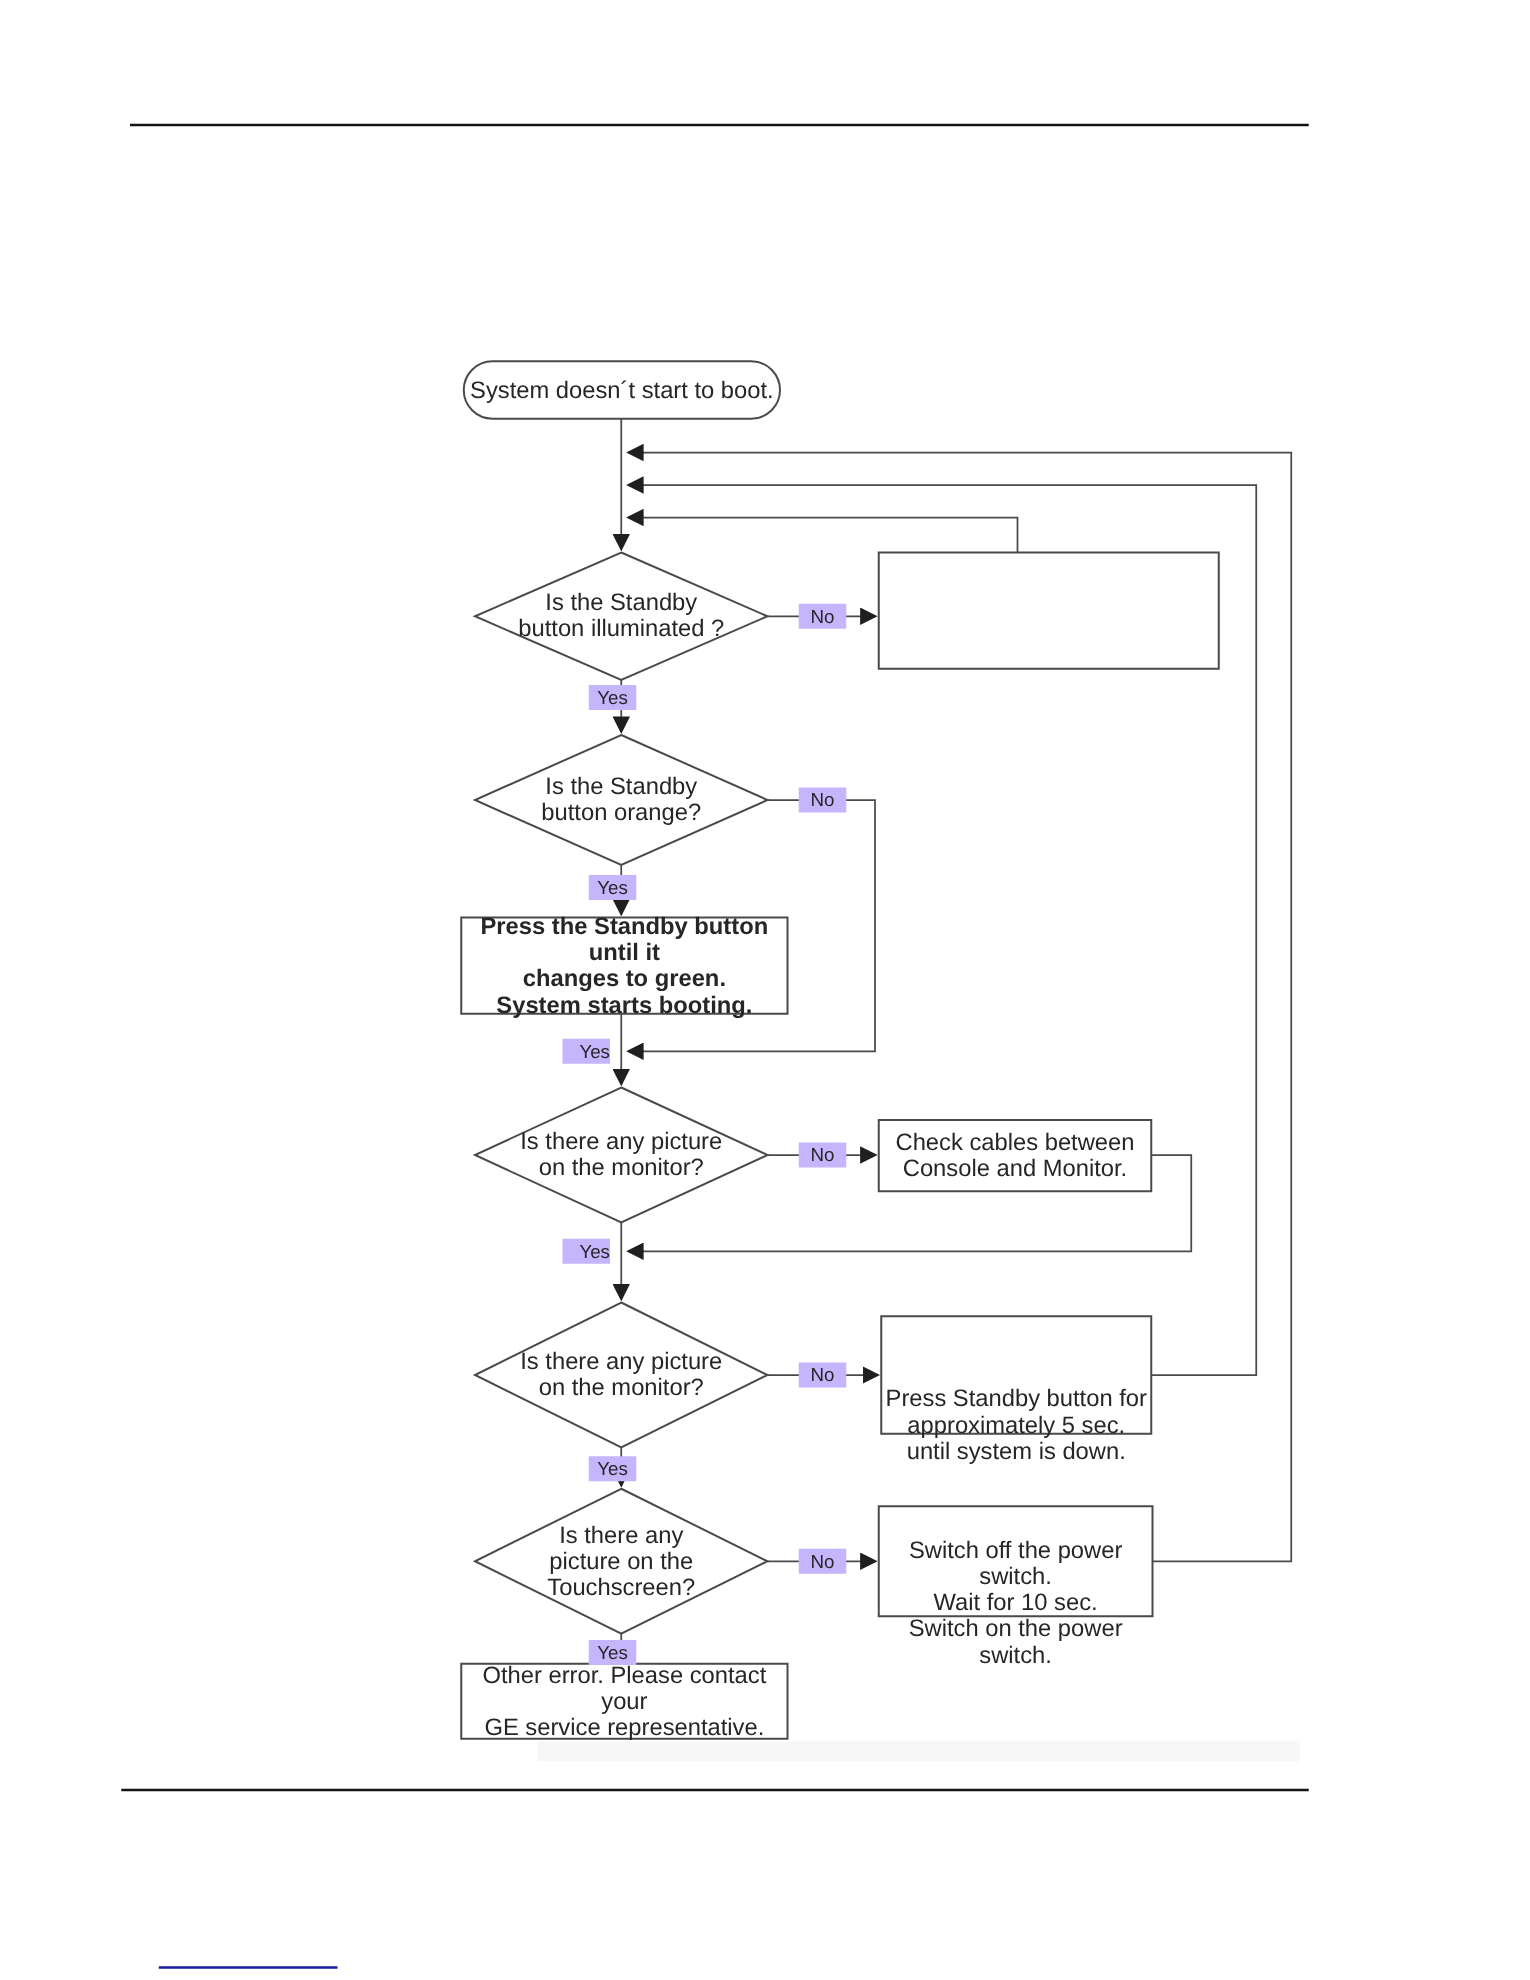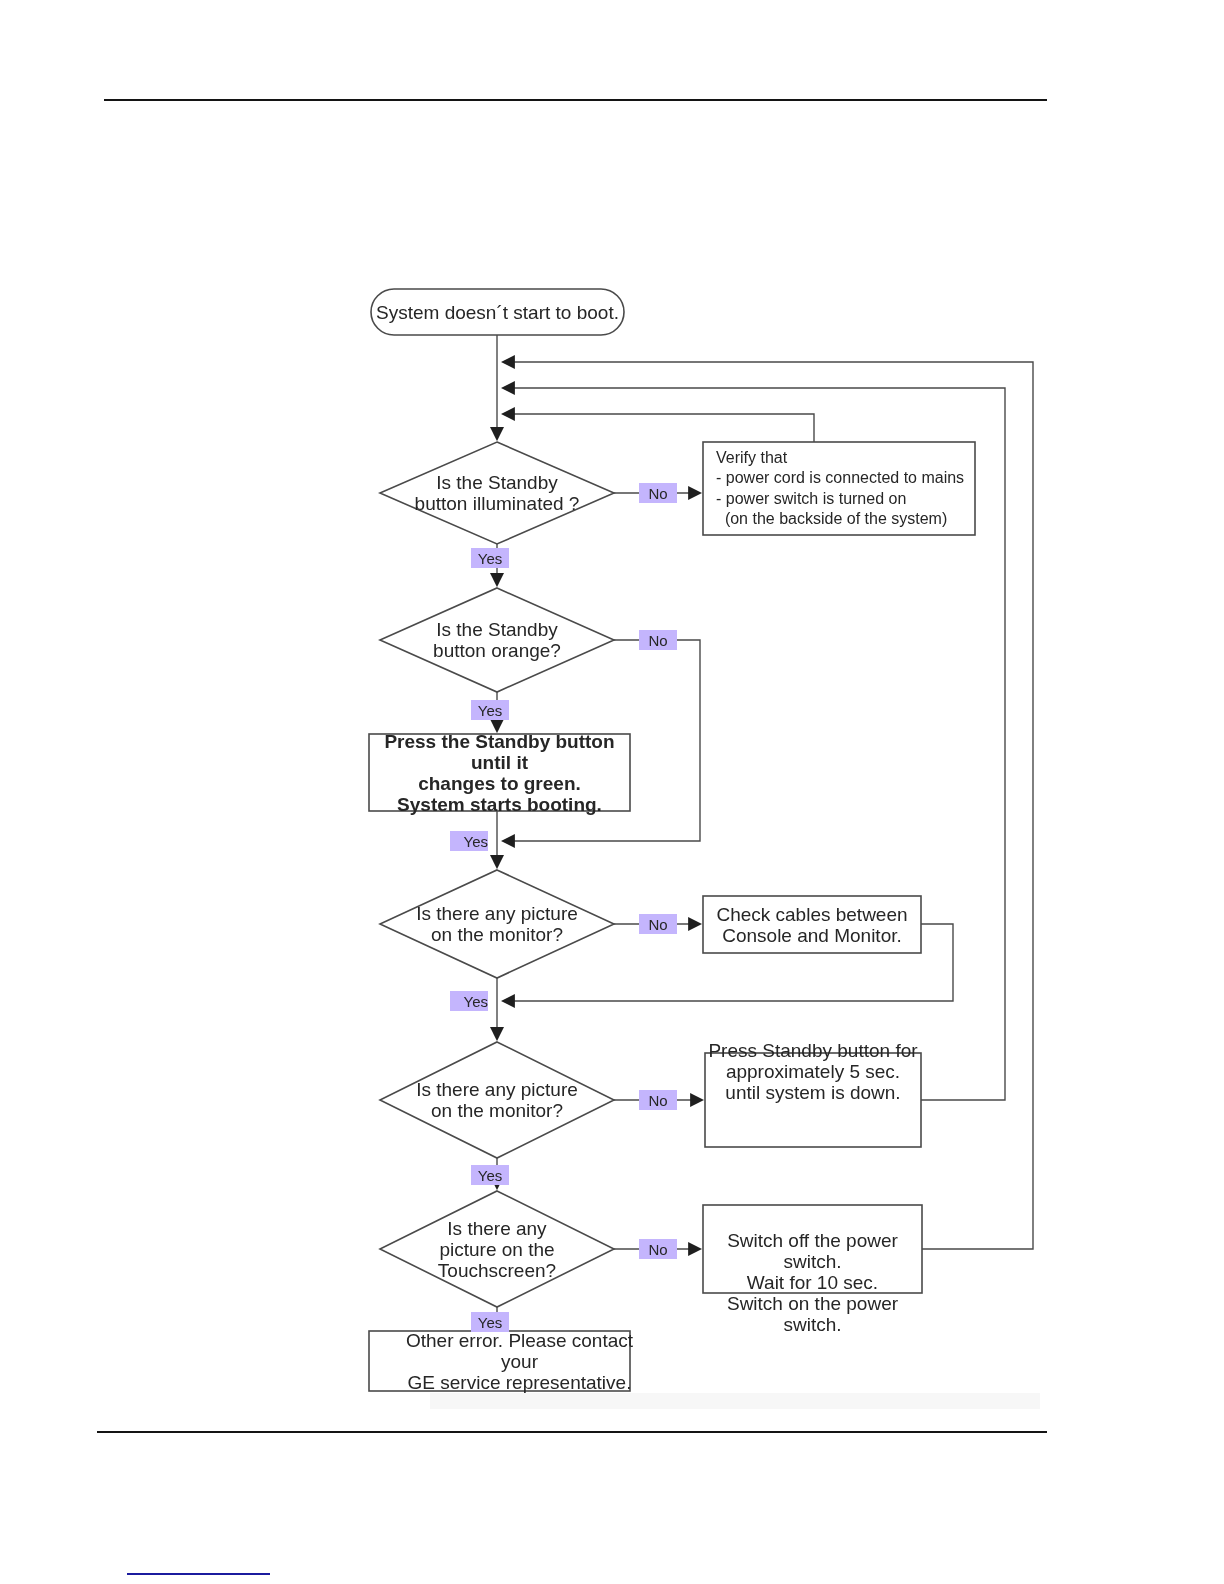--- a/index.html
+++ b/index.html
@@ -91,54 +91,50 @@
       <rect class="shape" x="703" y="1205" width="219" height="88"></rect>
       <rect class="shape" x="369" y="1331" width="261" height="60"></rect>
     </g>
   </svg>
 
   <div class="lbl" style="left:371px;top:289px;width:253px;height:46px;">System doesn´t start to boot.</div>
 
   <div class="lbl" style="left:380px;top:450px;width:234px;height:86px;">Is the Standby
 button illuminated ?</div>
 
-  <div class="lbl left" style="left:706px;top:444px;width:266px;height:89px;">Verify that
-- power cord is connected to mains
-- power switch is turned on
-  (on the backside of the system)</div>
 
   <div class="lbl" style="left:380px;top:596px;width:234px;height:88px;">Is the Standby
 button orange?</div>
 
   <div class="lbl" style="left:369px;top:735px;width:261px;height:75px;font-weight:bold;">Press the Standby button until it
 changes to green.
 System starts booting.</div>
 
   <div class="lbl" style="left:380px;top:878px;width:234px;height:92px;">Is there any picture
 on the monitor?</div>
 
   <div class="lbl" style="left:703px;top:897px;width:218px;height:55px;">Check cables between
 Console and Monitor.</div>
 
   <div class="lbl" style="left:380px;top:1050px;width:234px;height:100px;">Is there any picture
 on the monitor?</div>
 
-  <div class="lbl" style="left:705px;top:1026px;width:216px;height:90px;">Press Standby button for
+  <div class="lbl" style="left:705px;top:1095px;width:216px;height:90px;">Press Standby button for
 approximately 5 sec.
 until system is down.</div>
 
   <div class="lbl" style="left:380px;top:1194px;width:234px;height:110px;">Is there any
 picture on the
 Touchscreen?</div>
 
   <div class="lbl" style="left:703px;top:1207px;width:219px;height:86px;margin-top:32px;">Switch off the power switch.
 Wait for 10 sec.
 Switch on the power switch.</div>
 
-  <div class="lbl" style="left:369px;top:1332px;width:261px;height:58px;padding-left:20px;">Other error. Please contact your
+  <div class="lbl" style="left:369px;top:1332px;width:261px;height:58px;">Other error. Please contact your
 GE service representative.</div>
 
   <div class="yn" style="left:639px;top:483px;">No</div>
   <div class="yn" style="left:639px;top:630px;">No</div>
   <div class="yn" style="left:639px;top:914px;">No</div>
   <div class="yn" style="left:639px;top:1090px;">No</div>
   <div class="yn" style="left:639px;top:1239px;">No</div>
 
   <div class="yn" style="left:471px;top:548px;">Yes</div>
   <div class="yn" style="left:471px;top:700px;">Yes</div>

